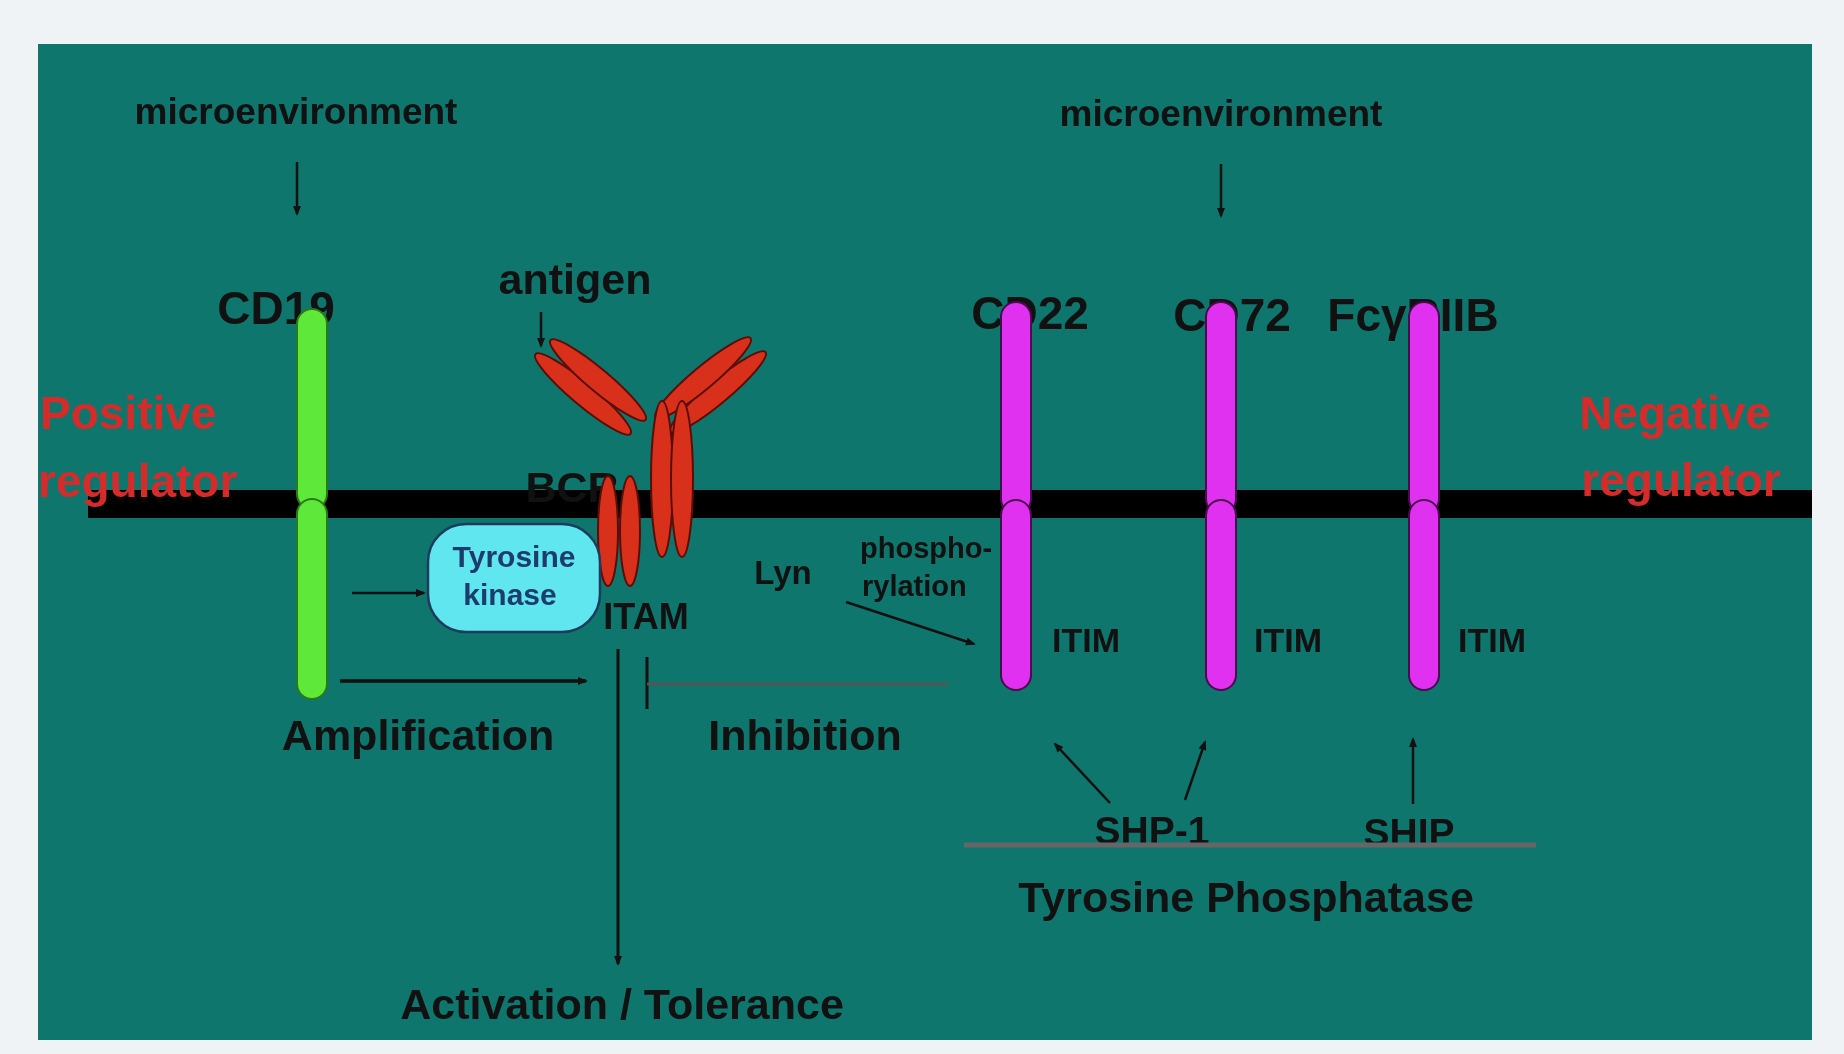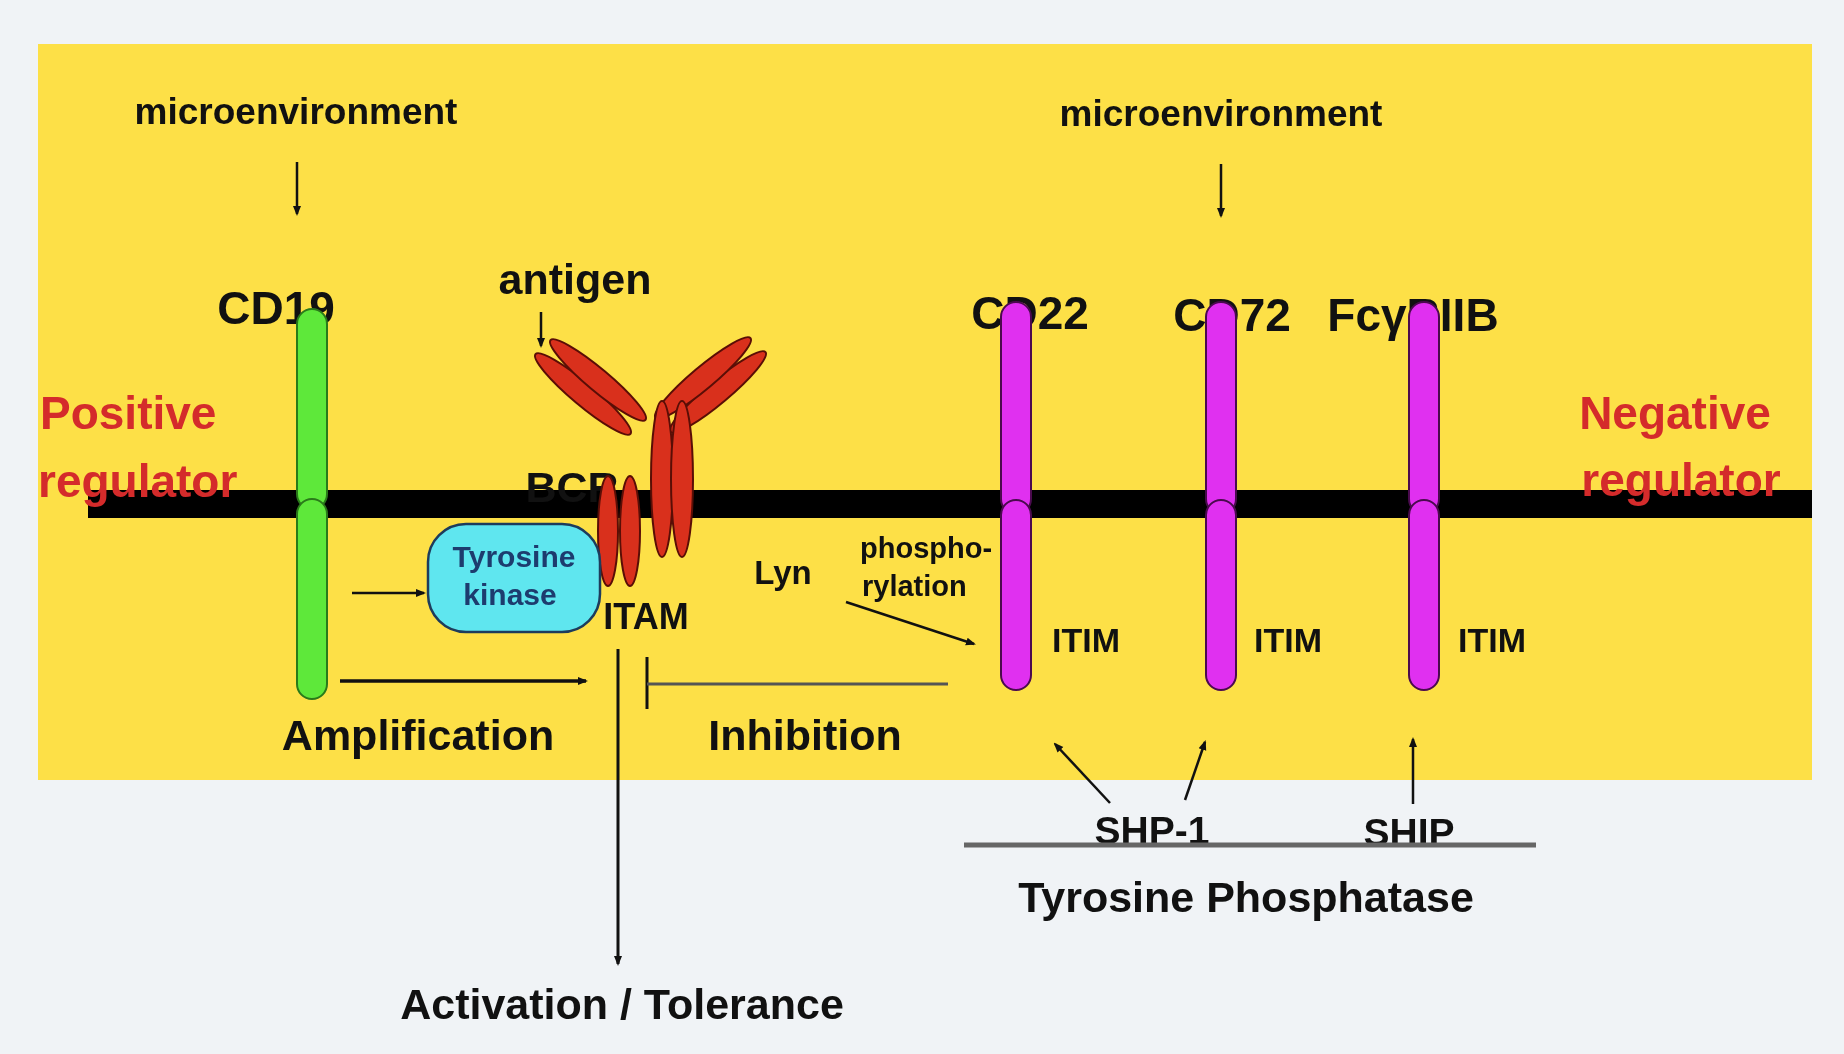--- a/index.html
+++ b/index.html
@@ -1,18 +1,18 @@
 <!DOCTYPE html>
 <html><head>
 <meta charset="utf-8">
 <style>
   html,body{margin:0;padding:0;}
   body{width:1844px;height:1054px;background:#f0f3f6;position:relative;overflow:hidden;
        font-family:"Liberation Sans", sans-serif;}
-  #panel{position:absolute;left:38px;top:44px;width:1774px;height:736px;background:#fde047;}
+  #panel{position:absolute;left:38px;top:44px;width:1774px;height:996px;background:#0f766e;}
   svg{position:absolute;left:0;top:0;}
   .t{font-family:"Liberation Sans", sans-serif;font-weight:bold;fill:#111;}
   .red{fill:#d42b2b;}
 </style>
 </head>
 <body>
 
 <div id="panel">
 <svg width="1774" height="996" viewBox="0 0 1774 996">
   <defs>

